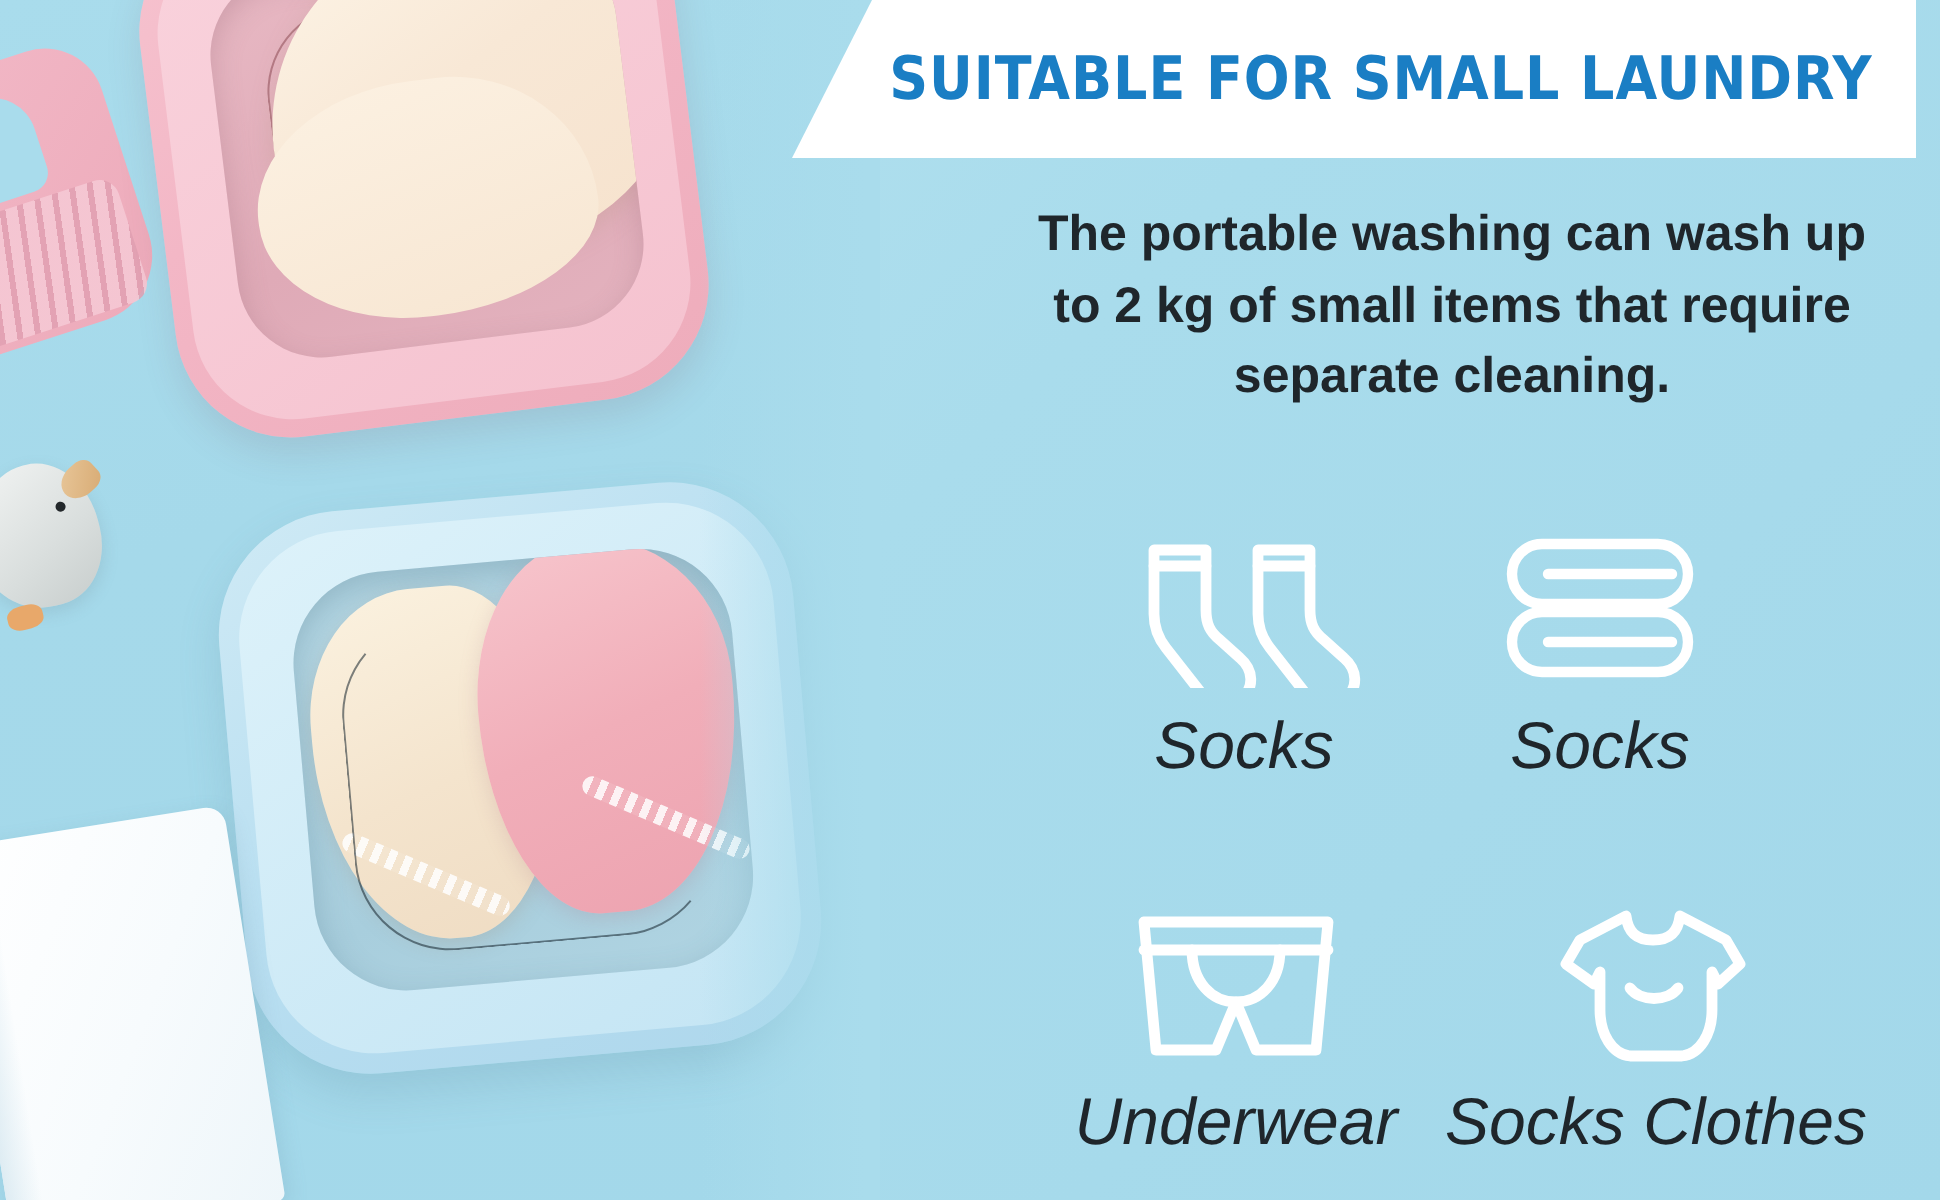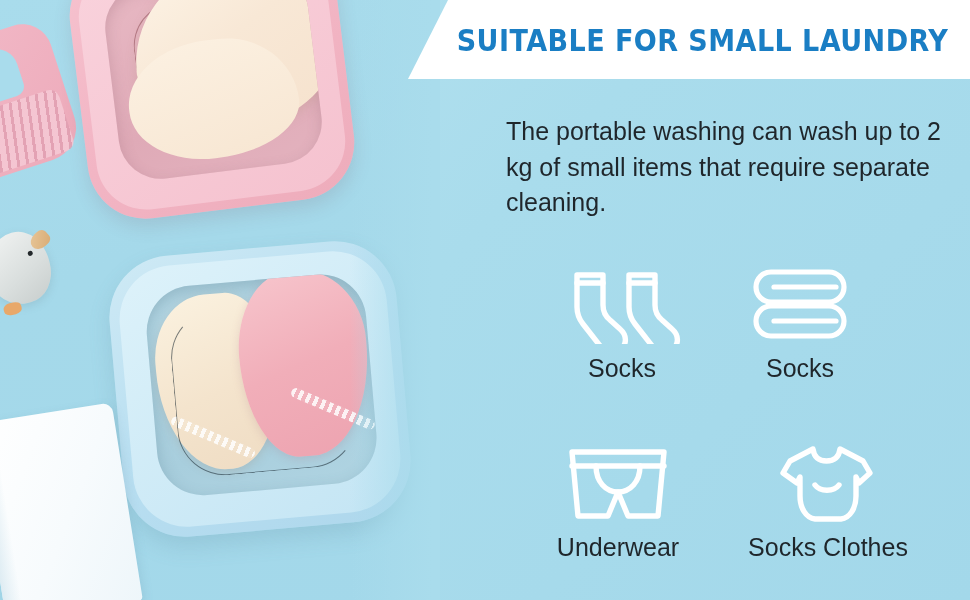--- a/index.html
+++ b/index.html
@@ -218,21 +218,21 @@
     position: absolute;
     left: 6px; bottom: -8px;
     width: 18px; height: 12px;
     border-radius: 40%;
     background: #e8a86a;
   }
 
   
   #title-banner {
     position: absolute;
-    left: 396px;
+    left: 384px;
     top: 0;
     width: 574px;
     height: 79px;
     background: #ffffff;
     clip-path: polygon(52px 0, 100% 0, 100% 100%, 12px 100%);
     z-index: 60;
   }
   #title-text {
     position: absolute;
     right: 22px;
@@ -245,27 +245,28 @@
     letter-spacing: 0.5px;
     white-space: nowrap;
     transform-origin: right center;
     transform: translateY(-50%) scaleX(0.90);
   }
 
   
   #description {
     position: absolute;
     right: 24px;
-    top: 114px;
+    top: 100px;
     width: 440px;
-    text-align: left;
+    text-align: center;
     color: #1f262b;
     font-size: 25px;
     line-height: 1.42;
     z-index: 50;
+    font-weight: bold;
   }
 
   
   #icon-grid {
     position: absolute;
     left: 452px;
     top: 262px;
     width: 518px;
     z-index: 50;
   }
@@ -284,22 +285,23 @@
   .icon-row.row-2 .icon-cell { width: 210px; }
   .icon-art {
     height: 86px;
     display: flex;
     align-items: center;
     justify-content: center;
   }
   .icon-label {
     margin-top: 6px;
     color: #1f262b;
-    font-size: 25px;
+    font-size: 33px;
     white-space: nowrap;
+    font-style: italic;
   }
   .icon-row.row-2 { margin-top: 58px; text-align: right; }
 </style>
 </head>
 <body>
 
 <div id="banner">
 
   <div class="photo">
 

